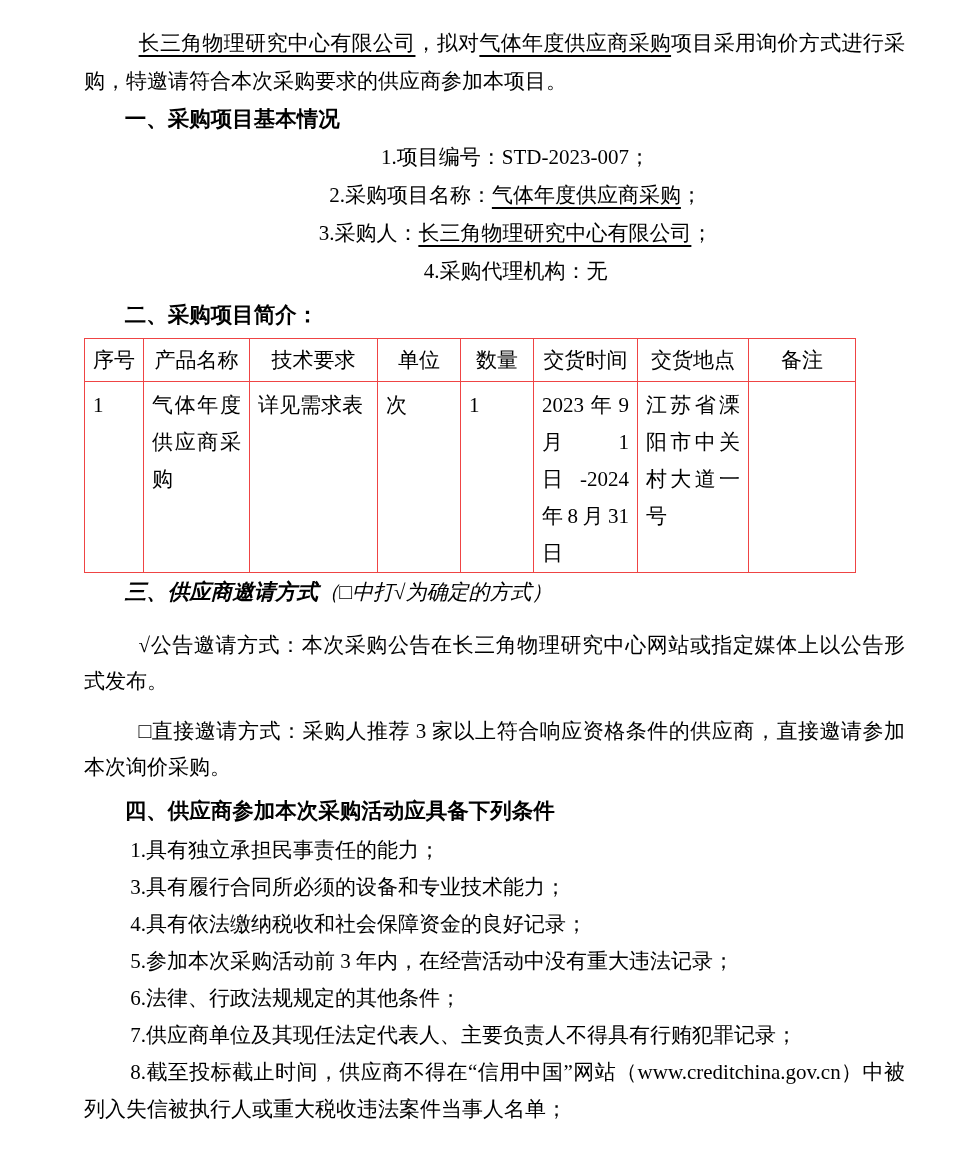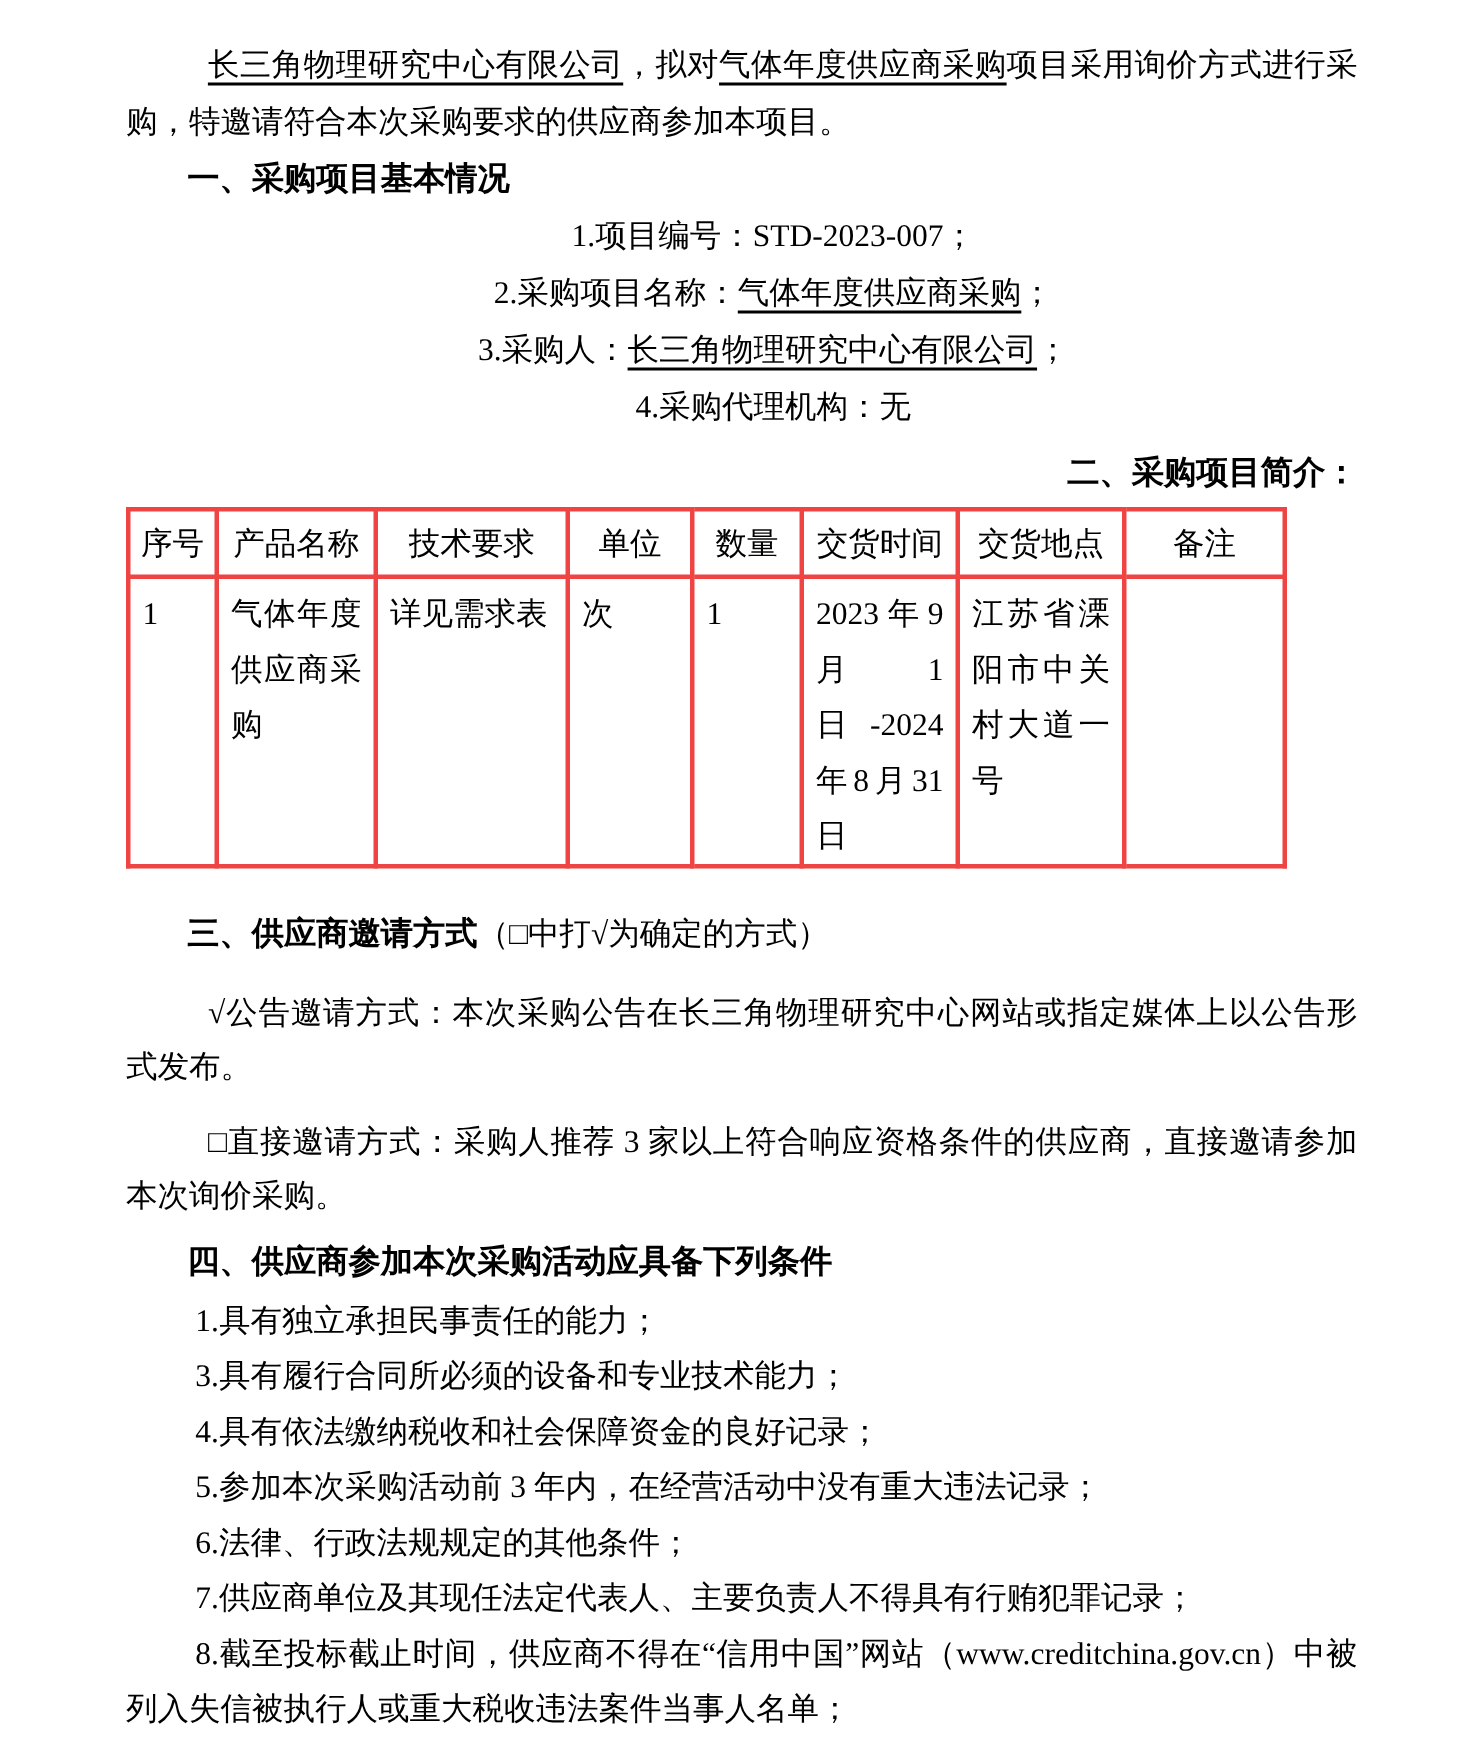--- a/index.html
+++ b/index.html
@@ -33,48 +33,48 @@
     font-family: "Liberation Serif", "DejaVu Serif", serif;
     font-weight: 400;
     font-size: 21px;
   }
   .s1-item {
     line-height: 38px;
     text-indent: 2em;
     text-align: center;
   }
   .u { text-decoration: underline; text-underline-offset: 5px; }
-  .sec2-heading { margin-top: 6px; text-align: right; }
+  .sec2-heading { margin-top: 6px; }
   table.ptable {
     border-collapse: collapse;
     table-layout: fixed;
     margin-top: 4px;
     font-size: 21px;
   }
   .ptable th, .ptable td {
-    border: 3px solid #ef4444;
+    border: 1px solid #ef4444;
     overflow: hidden;
   }
   .ptable th {
     font-weight: 400;
     text-align: center;
     vertical-align: middle;
     height: 38px;
     padding: 2px 4px;
     line-height: 24px;
   }
   .ptable td {
     vertical-align: top;
     height: 145px;
     padding: 5px 8px 0 8px;
     line-height: 37px;
     text-align: justify;
   }
   .ptable td.nojust { text-align: left; }
-  .sec3-heading { margin-top: 24px; }
+  .sec3-heading { margin-top: 0; font-style: italic; }
   .inv-para {
     line-height: 36px;
     text-indent: 2.6em;
     text-align: justify;
     margin-top: 16px;
   }
   .inv-para.second { margin-top: 14px; }
   .sec4-heading { margin-top: 7px; }
   .cond {
     line-height: 37px;

